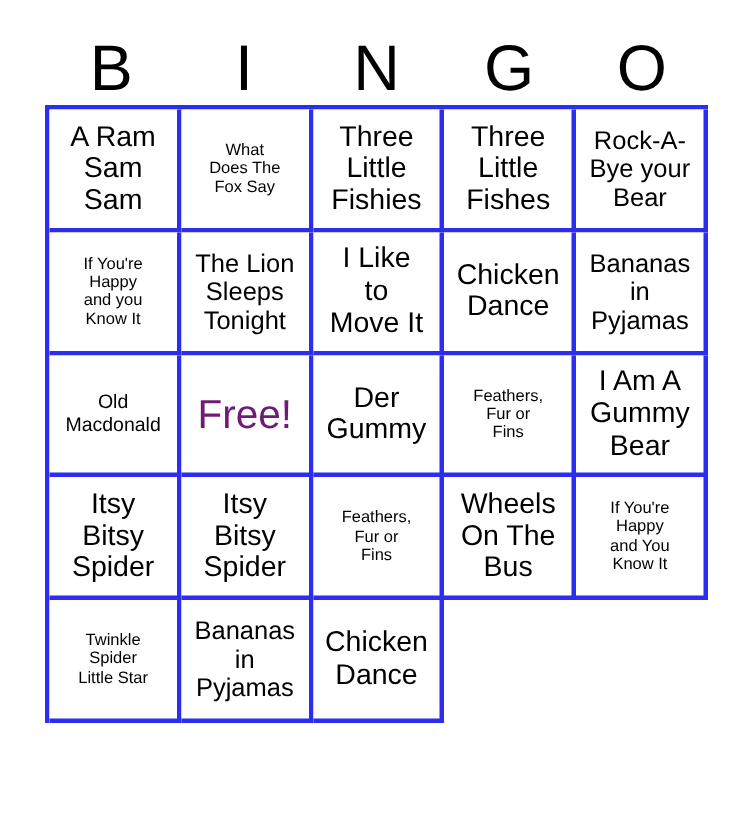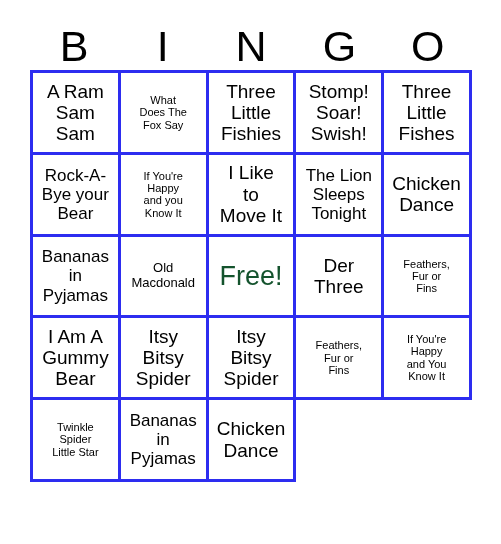--- a/index.html
+++ b/index.html
@@ -71,21 +71,21 @@
     color: #000000;
   }
   
   .s-xl .cell-text { font-size: 23px; }
   .s-lg .cell-text { font-size: 19px; }
   .s-md .cell-text { font-size: 17px; }
   .s-sm .cell-text { font-size: 11px; }
   .s-xs .cell-text { font-size: 13px; text-align: center; }
   .free .cell-text {
     font-size: 27px;
-    color: #14532d;
+    color: #701a75;
   }
 </style>
 </head>
 <body>
 
 <div class="card">
 
   <div class="header-row">
     <div class="header-letter">B</div>
     <div class="header-letter">I</div>
@@ -104,69 +104,64 @@
         <span class="cell-text">What
 Does The
 Fox Say</span>
       </div>
       <div class="cell s-lg">
         <span class="cell-text">Three
 Little
 Fishies</span>
       </div>
       <div class="cell s-lg">
-        <span class="cell-text">Stomp!
-Soar!
-Swish!</span>
-      </div>
-      <div class="cell s-lg">
         <span class="cell-text">Three
 Little
 Fishes</span>
       </div>
       <div class="cell s-md">
         <span class="cell-text">Rock-A-
 Bye your
 Bear</span>
       </div>
       <div class="cell s-sm">
         <span class="cell-text">If You're
 Happy
 and you
 Know It</span>
       </div>
+      <div class="cell s-md">
+        <span class="cell-text">The Lion
+Sleeps
+Tonight</span>
+      </div>
       <div class="cell s-lg">
         <span class="cell-text">I Like
 to
 Move It</span>
       </div>
-      <div class="cell s-md">
-        <span class="cell-text">The Lion
-Sleeps
-Tonight</span>
-      </div>
       <div class="cell s-lg">
         <span class="cell-text">Chicken
 Dance</span>
       </div>
       <div class="cell s-md">
         <span class="cell-text">Bananas
 in
 Pyjamas</span>
       </div>
       <div class="cell s-xs">
         <span class="cell-text">Old
 Macdonald</span>
       </div>
       <div class="cell free">
         <span class="cell-text">Free!</span>
       </div>
       <div class="cell s-lg">
         <span class="cell-text">Der
-Three</span>
+Gummy</span>
       </div>
       <div class="cell s-sm">
         <span class="cell-text">Feathers,
 Fur or
 Fins</span>
       </div>
       <div class="cell s-lg">
         <span class="cell-text">I Am A
 Gummy
 Bear</span>
@@ -178,20 +173,25 @@
       </div>
       <div class="cell s-lg">
         <span class="cell-text">Itsy
 Bitsy
 Spider</span>
       </div>
       <div class="cell s-sm">
         <span class="cell-text">Feathers,
 Fur or
 Fins</span>
+      </div>
+      <div class="cell s-lg">
+        <span class="cell-text">Wheels
+On The
+Bus</span>
       </div>
       <div class="cell s-sm">
         <span class="cell-text">If You're
 Happy
 and You
 Know It</span>
       </div>
       <div class="cell s-sm">
         <span class="cell-text">Twinkle
 Spider

